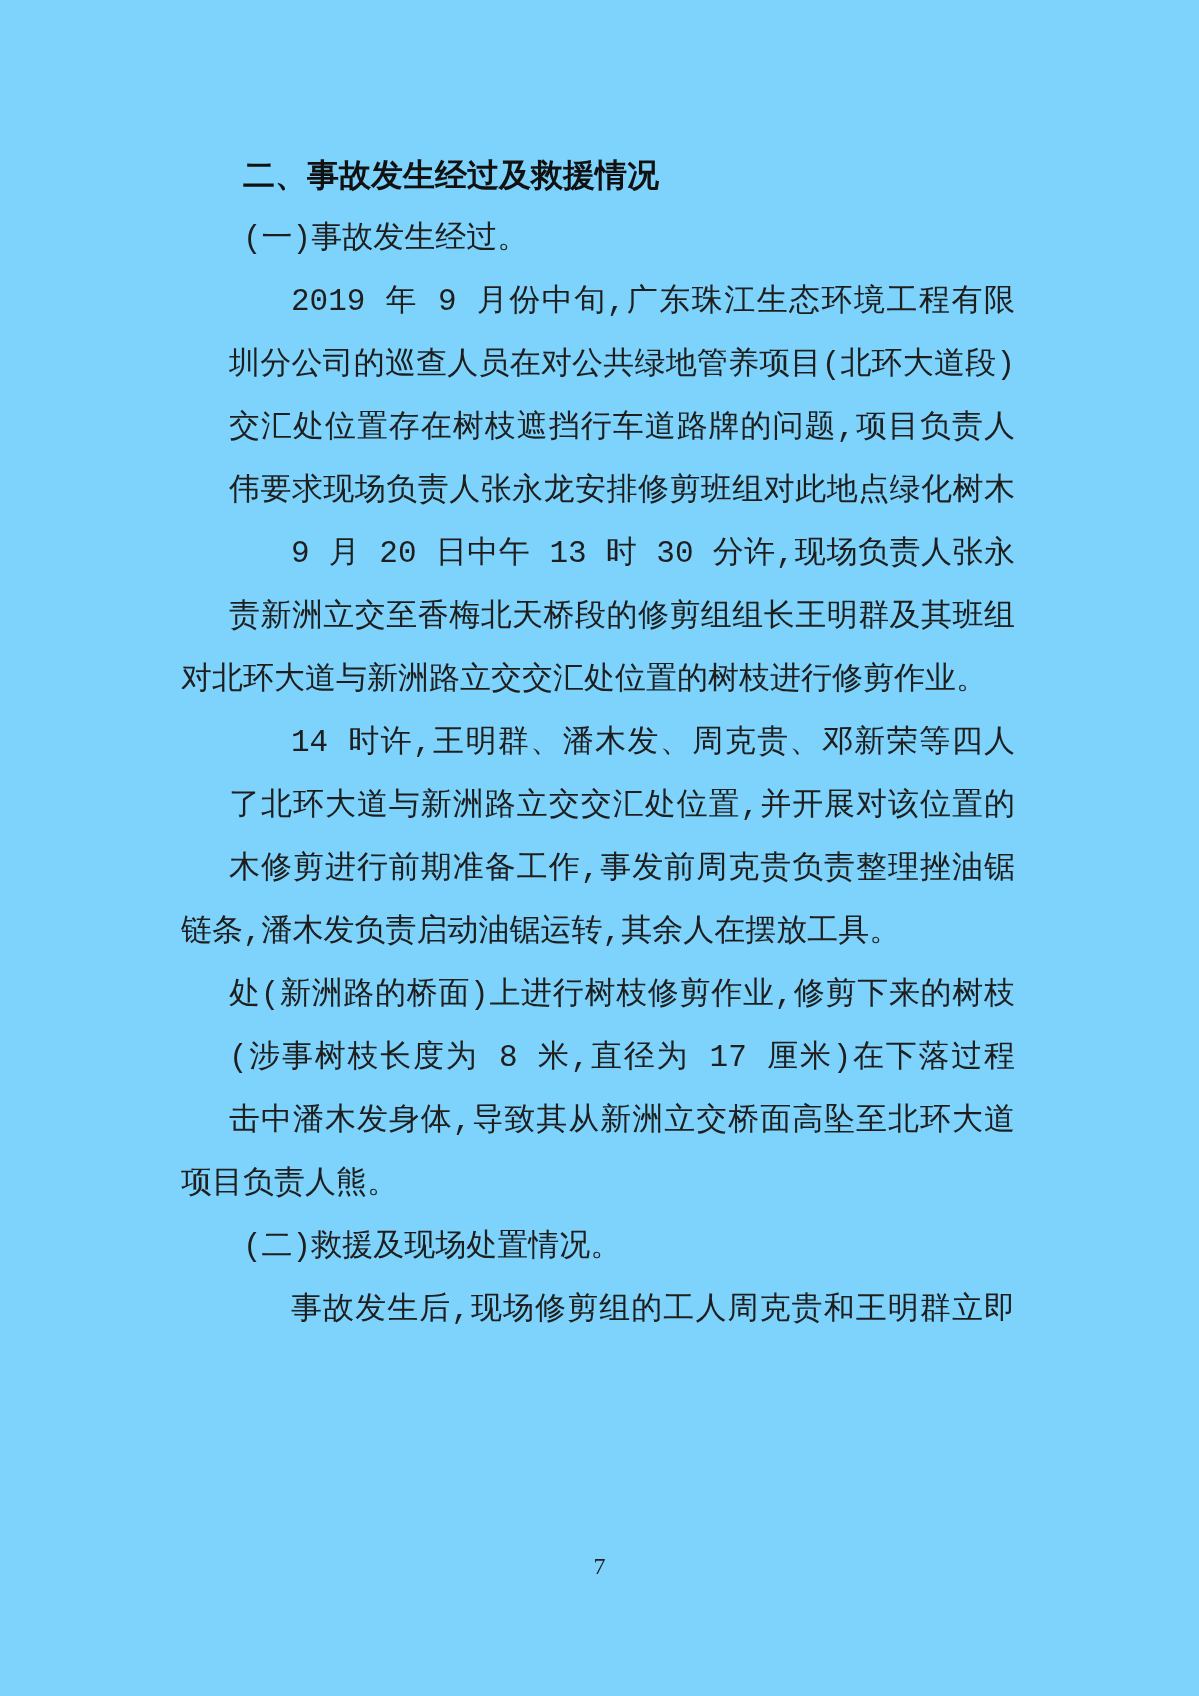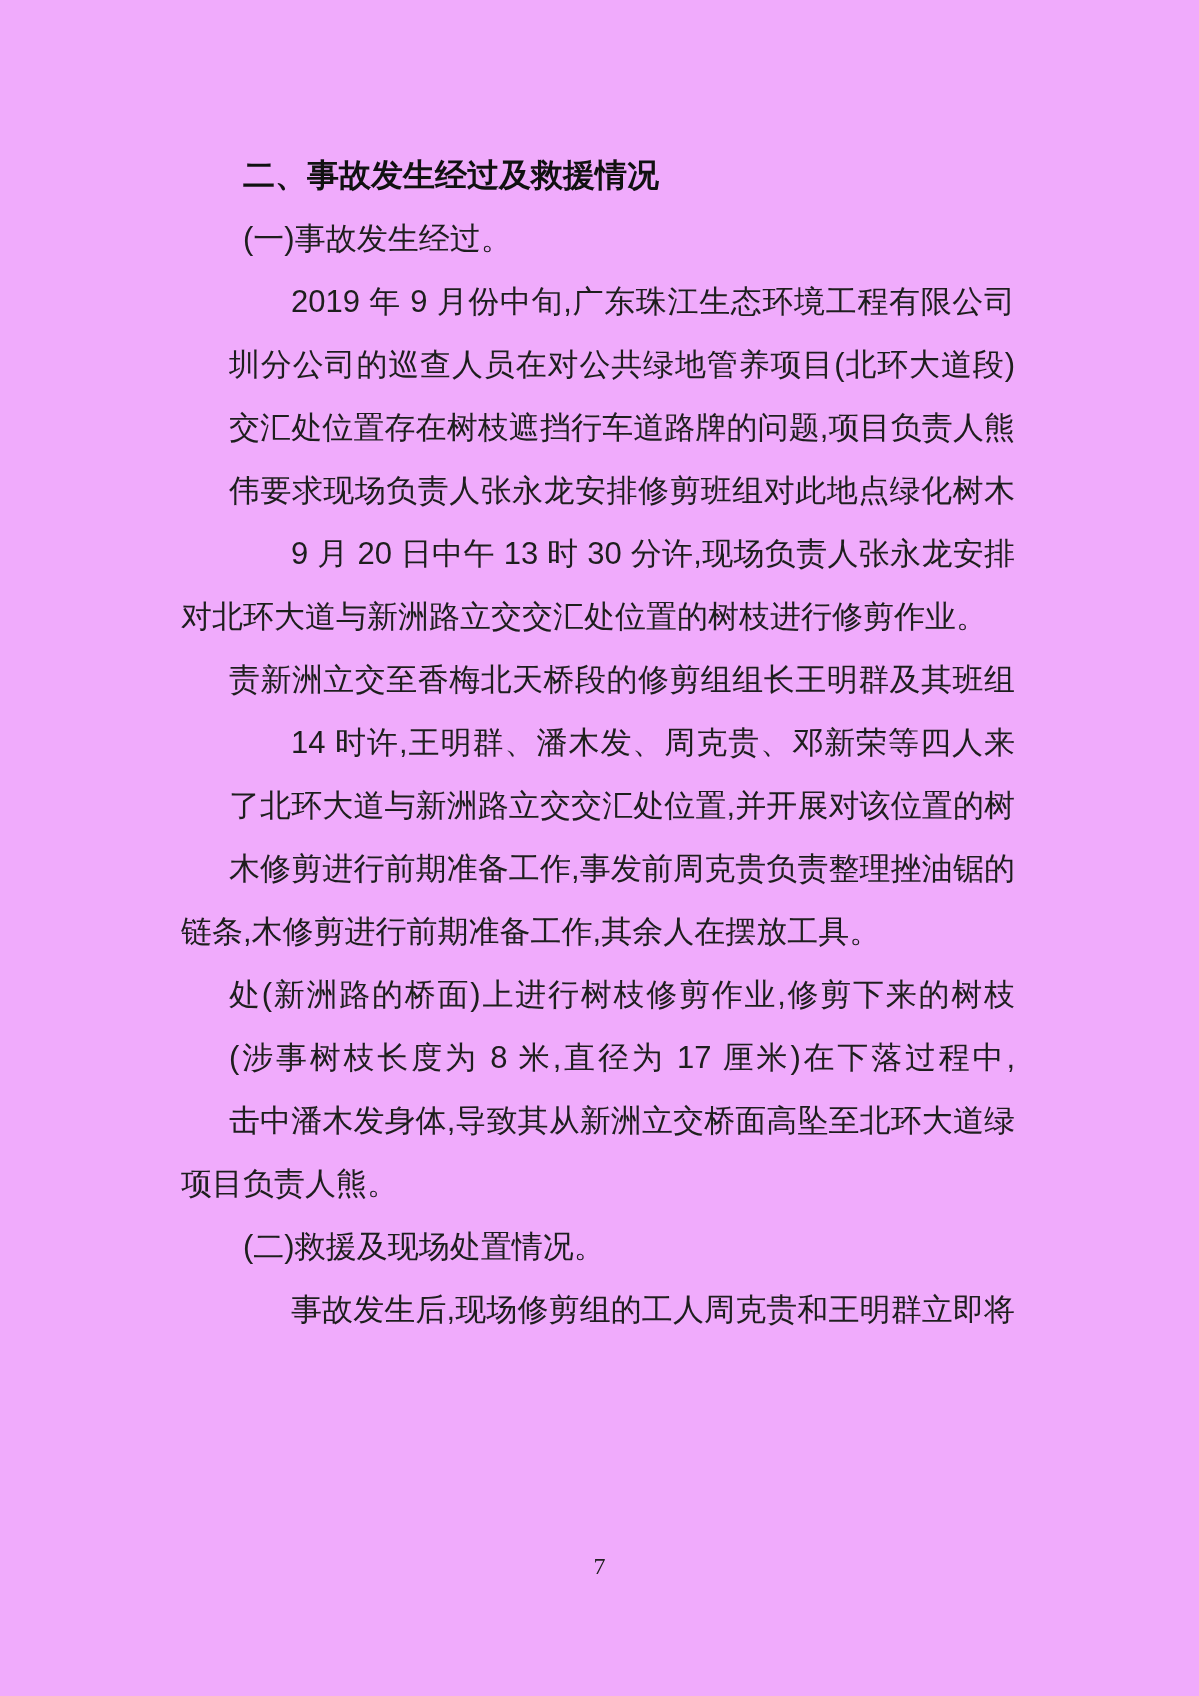--- a/index.html
+++ b/index.html
@@ -2,33 +2,33 @@
 <html lang="zh"><head>
 <meta charset="utf-8">
 <title>Document</title>
 <style>
   html, body { margin: 0; padding: 0; background: #e8e8e8; }
   .page {
     position: relative;
     width: 1199px;
     height: 1696px;
     margin: 0 auto;
-    background: #f0abfc;
+    background: #7dd3fc;
     overflow: hidden;
   }
   .text-block {
     position: absolute;
     left: 181px;
     top: 144px;
     width: 834px;
   }
   .ln {
     height: 63px;
     line-height: 63px;
-    font-family: Liberation Sans, sans-serif;
+    font-family: Liberation Mono, monospace;
     font-size: 31px;
     color: #1e1e1e;
     text-align: justify;
     text-align-last: left;
     white-space: normal;
     overflow: hidden;
   }
   .j { text-align-last: justify; margin-left: 48px; }
   .i { text-indent: 62px; }
   .hd {
@@ -59,27 +59,27 @@
     <div class="ln hd i">二、事故发生经过及救援情况</div>
 
     <div class="ln i">(一)事故发生经过。</div>
 
     <div class="ln j i">2019 年 9 月份中旬,广东珠江生态环境工程有限公司深</div>
     <div class="ln j">圳分公司的巡查人员在对公共绿地管养项目(北环大道段)</div>
     <div class="ln j">交汇处位置存在树枝遮挡行车道路牌的问题,项目负责人熊</div>
     <div class="ln j">伟要求现场负责人张永龙安排修剪班组对此地点绿化树木</div>
 
     <div class="ln j i">9 月 20 日中午 13 时 30 分许,现场负责人张永龙安排负</div>
+    <div class="ln j">责新洲立交至香梅北天桥段的修剪组组长王明群及其班组</div>
     <div class="ln">对北环大道与新洲路立交交汇处位置的树枝进行修剪作业。</div>
-    <div class="ln j">责新洲立交至香梅北天桥段的修剪组组长王明群及其班组</div>
 
     <div class="ln j i">14 时许,王明群、潘木发、周克贵、邓新荣等四人来到</div>
     <div class="ln j">了北环大道与新洲路立交交汇处位置,并开展对该位置的树</div>
     <div class="ln j">木修剪进行前期准备工作,事发前周克贵负责整理挫油锯的</div>
-    <div class="ln">链条,木修剪进行前期准备工作,其余人在摆放工具。</div>
+    <div class="ln">链条,潘木发负责启动油锯运转,其余人在摆放工具。</div>
 
     <div class="ln j">处(新洲路的桥面)上进行树枝修剪作业,修剪下来的树枝</div>
     <div class="ln j">(涉事树枝长度为 8 米,直径为 17 厘米)在下落过程中,</div>
     <div class="ln j">击中潘木发身体,导致其从新洲立交桥面高坠至北环大道绿</div>
     <div class="ln">项目负责人熊。</div>
 
     <div class="ln i">(二)救援及现场处置情况。</div>
 
     <div class="ln j i">事故发生后,现场修剪组的工人周克贵和王明群立即将</div>
 

